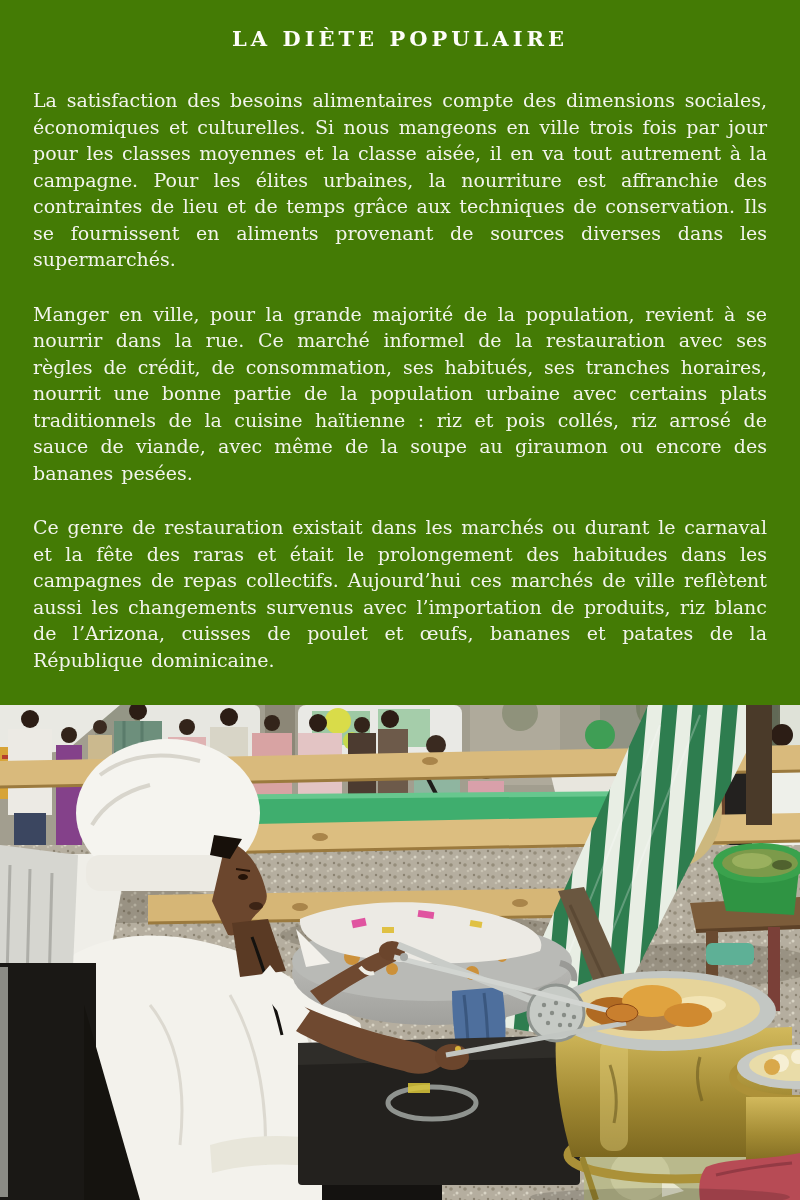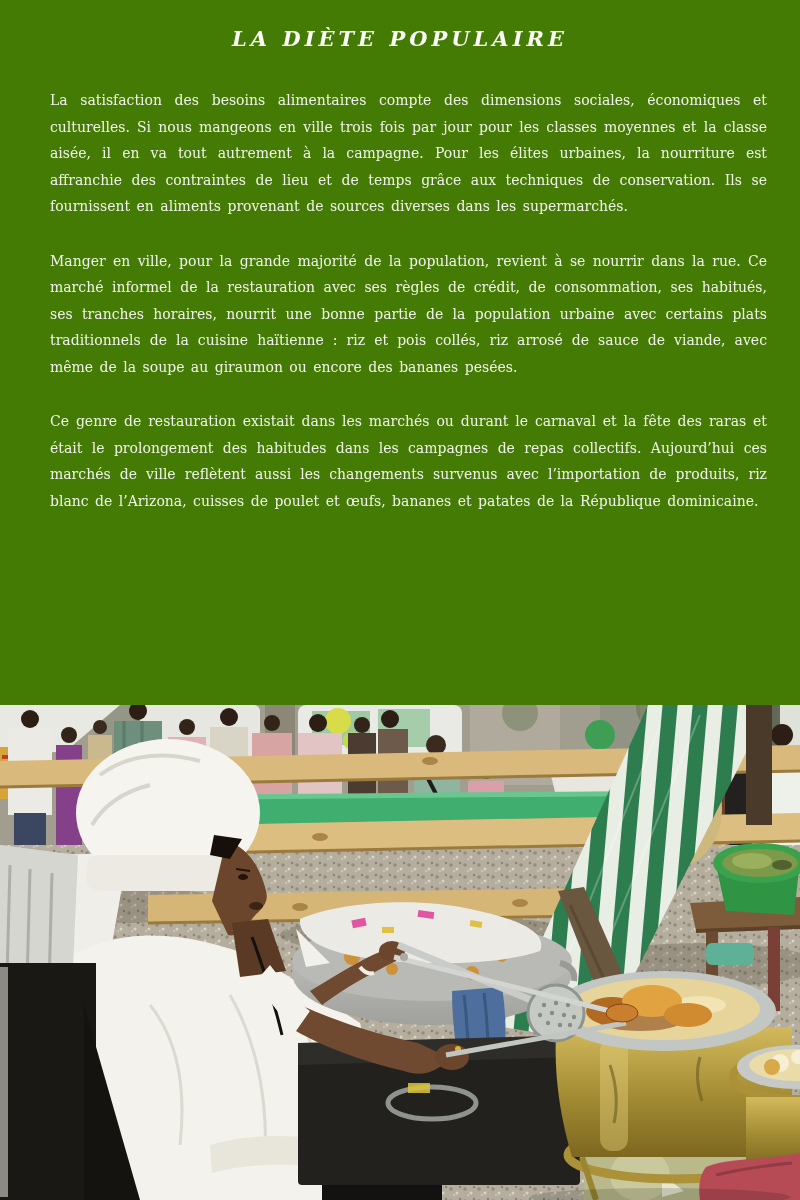--- a/index.html
+++ b/index.html
@@ -8,25 +8,25 @@
     background:#447b05;
     font-family:"DejaVu Serif","Liberation Serif",serif;
   }
   .text-block{
     box-sizing:border-box;height:705px;overflow:hidden;
     padding:0 33px;color:#f2f4ec;
   }
   .page-title{
     margin:0 0 36px 0;padding-top:26px;
     text-align:center;font-size:21px;font-weight:bold;
-    letter-spacing:4px;color:#fdfdf8;font-style:italic;
+    letter-spacing:4px;color:#fdfdf8;
   }
   .para{
-    margin:0 0 28px 17px;
-    font-size:14px;line-height:26.5px;word-spacing:2px;
+    margin:0 0 28px 0;
+    font-size:19px;line-height:26.5px;word-spacing:2px;
     text-align:justify;
   }
   figure.photo{margin:0;width:800px;height:495px;display:block;}
   svg{display:block;}
 </style>
 </head>
 <body>
 
 <main>
   <section class="text-block">

